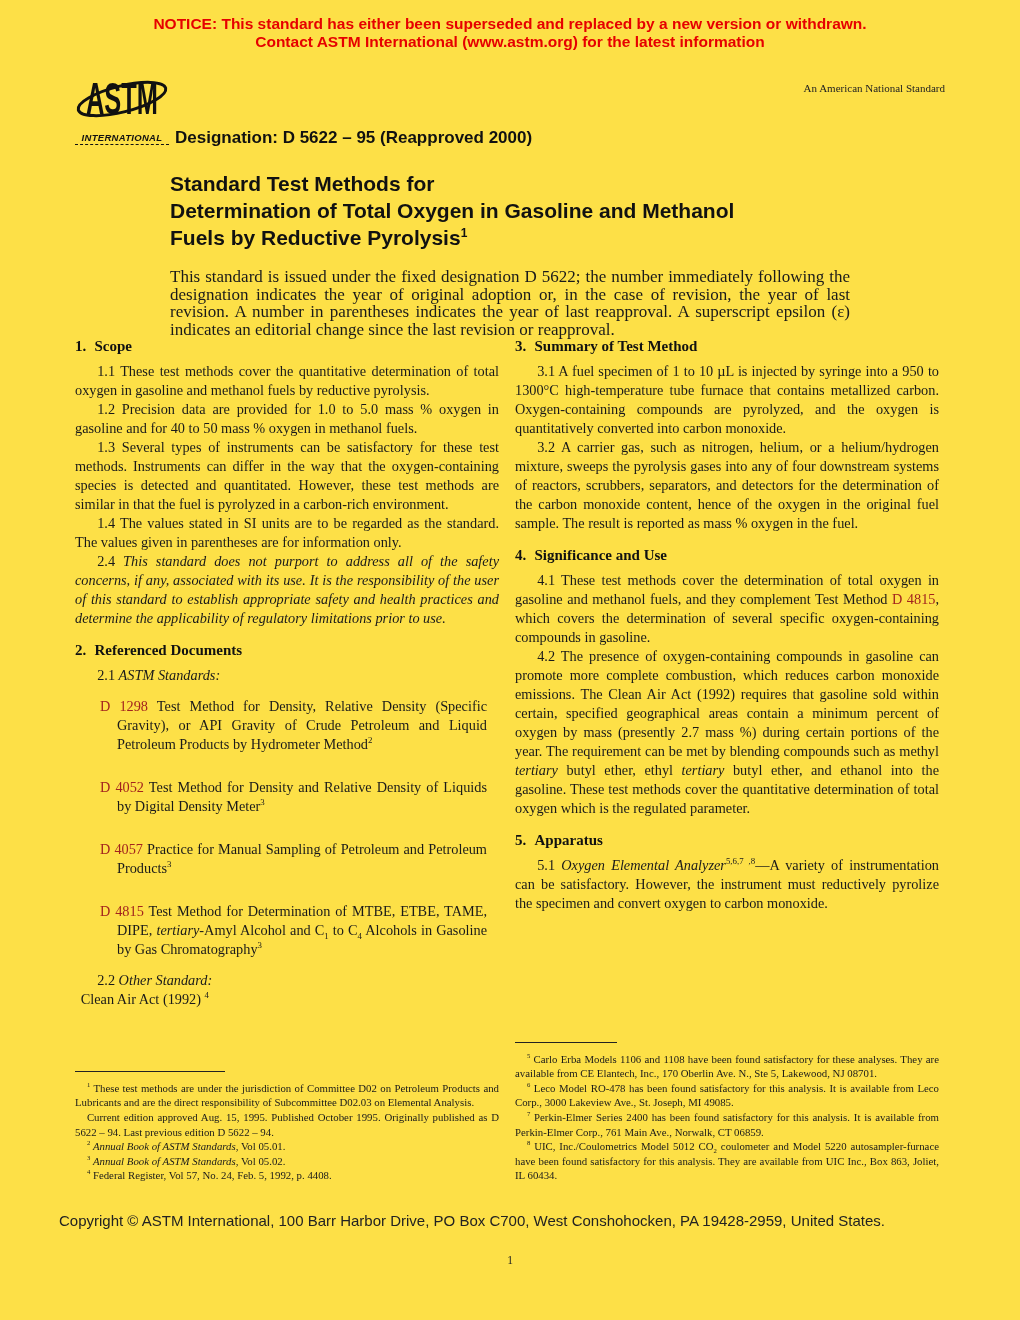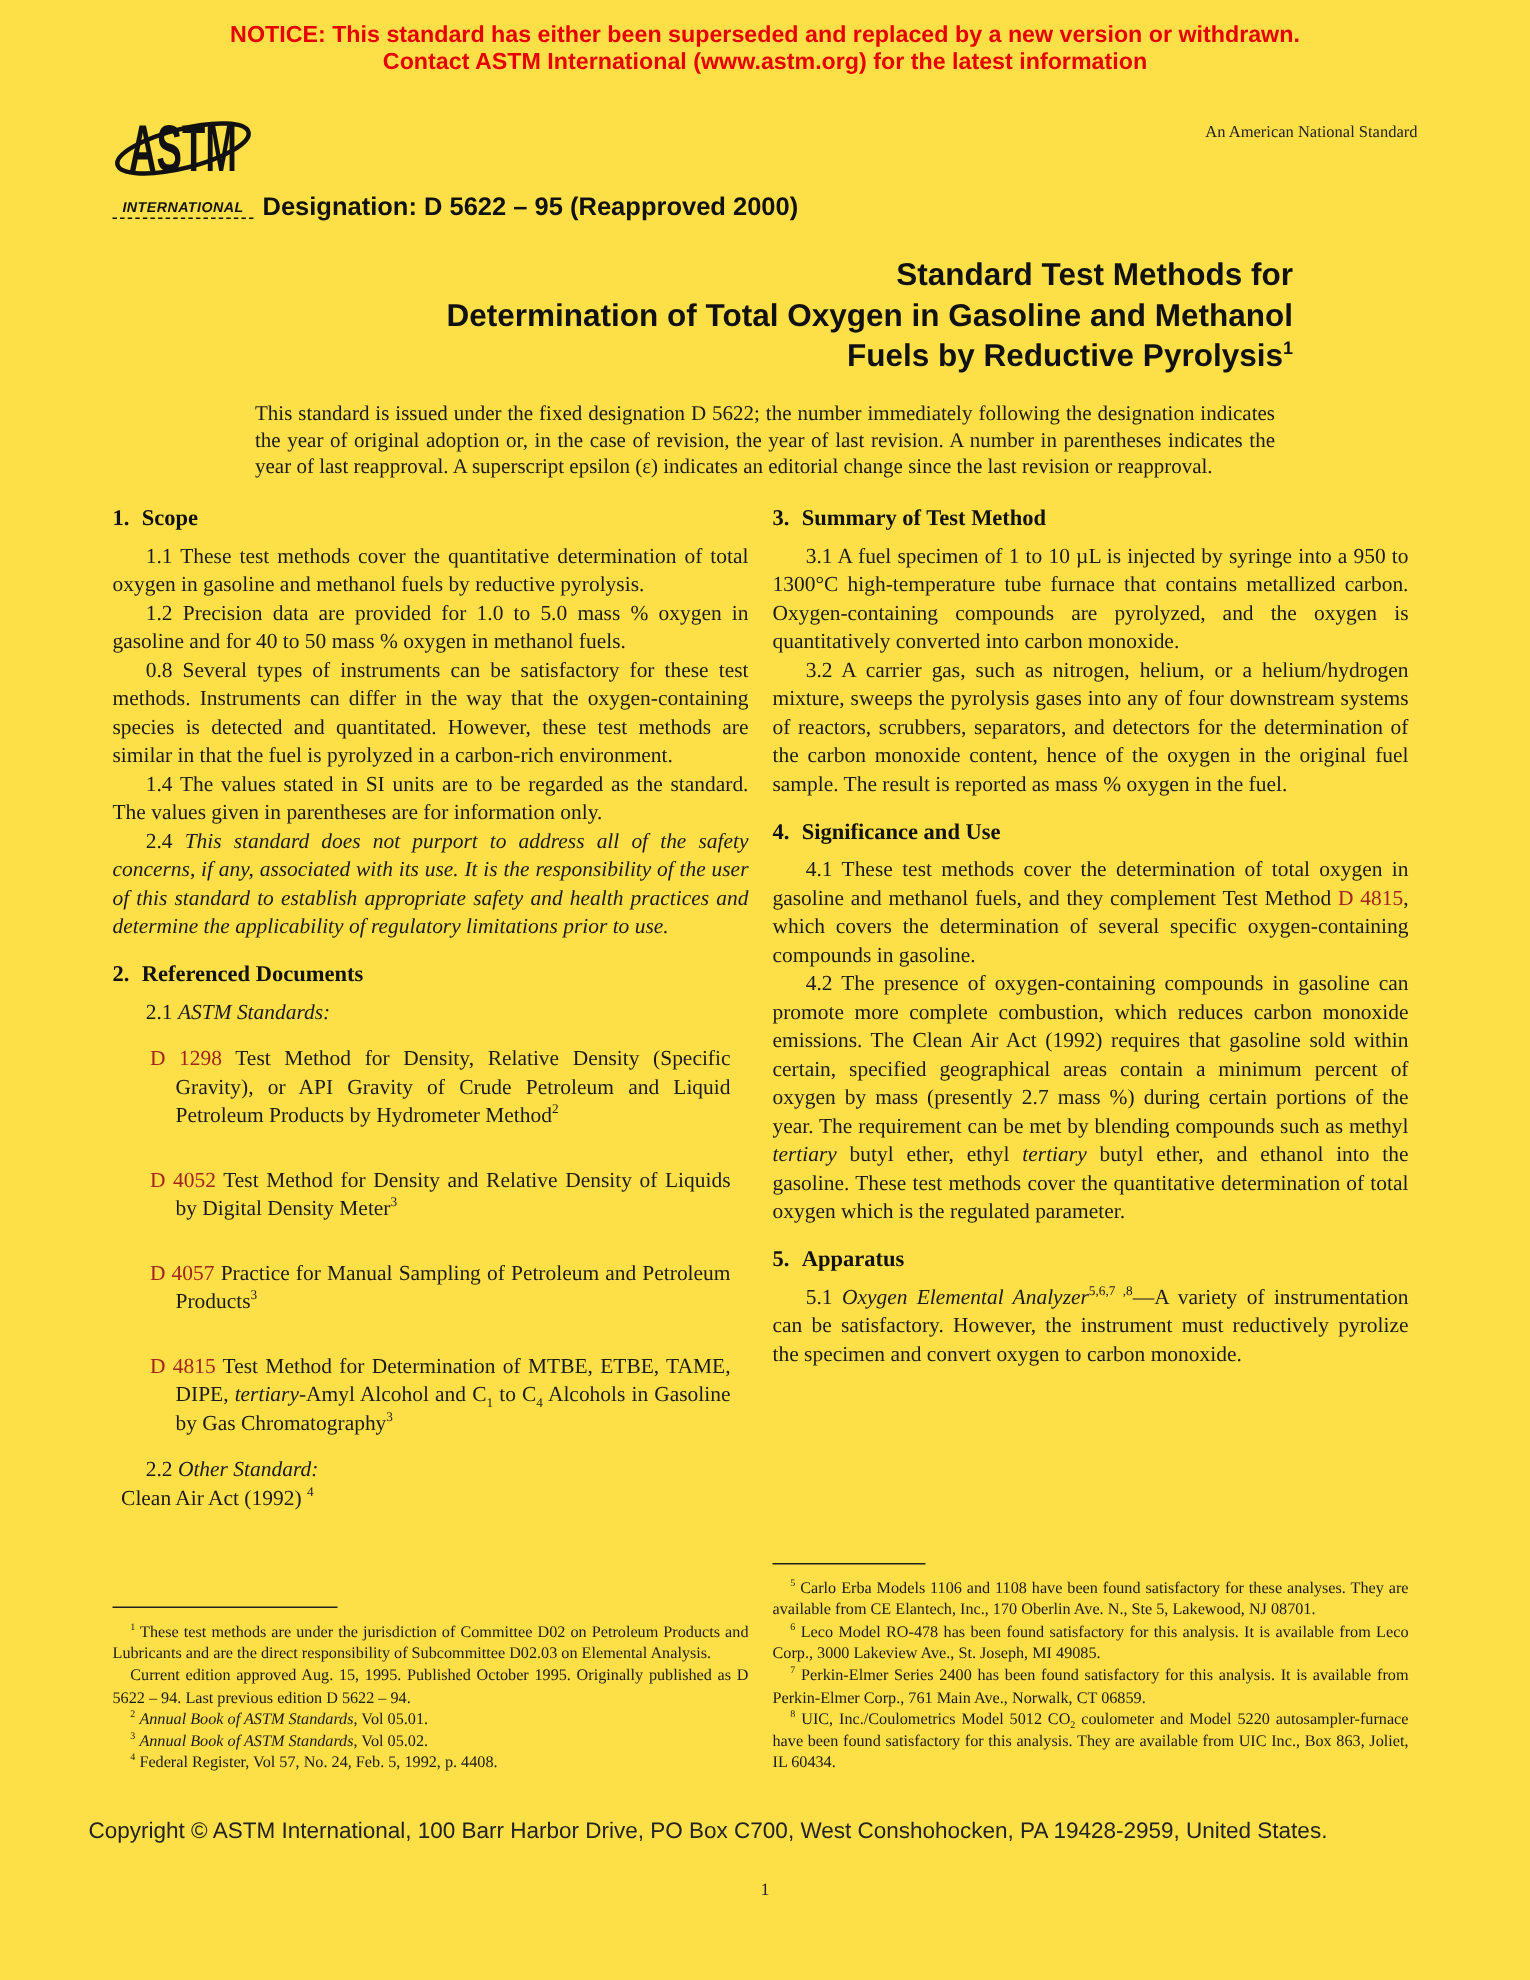--- a/index.html
+++ b/index.html
@@ -14,23 +14,23 @@
   .logo{position:absolute;left:0;top:6px;width:94px;text-align:center;}
   .logo-sub{font-family:"Liberation Sans",sans-serif;font-weight:bold;font-style:italic;
             font-size:9.5px;letter-spacing:.3px;color:#111;
             border-bottom:1px dashed #111;padding-bottom:1px;margin-top:-2px;}
   .designation{position:absolute;left:100px;top:24px;
                font-family:"Liberation Sans",sans-serif;font-weight:bold;font-size:17px;color:#111;margin-top:42px;}
   .ans{position:absolute;right:0;top:20px;font-size:11px;color:#222;}
 
   .title-block{position:absolute;left:170px;top:170px;width:692px;}
   h1{margin:0;font-family:"Liberation Sans",sans-serif;font-weight:bold;
-     font-size:21px;line-height:27px;color:#111;text-align:right;}
+     font-size:21px;line-height:27px;color:#111;}
   h1 .sup{font-size:12px;}
-  .preamble{margin:17px 0 0 0;width:680px;font-size:14px;line-height:17.5px;text-align:justify;}
+  .preamble{margin:17px 0 0 0;width:680px;font-size:17px;line-height:17.5px;text-align:justify;}
 
   .columns{position:absolute;left:75px;top:338px;width:870px;height:845px;display:flex;gap:16px;}
   .col{width:424px;display:flex;flex-direction:column;}
 
   h2{margin:14px 0 7px 0;font-size:15px;font-weight:bold;color:#111;}
   h2.first{margin-top:0;}
   h2 .h-num{margin-right:.55em;}
   .body-p{margin:0;font-size:14.3px;line-height:19px;text-align:justify;text-indent:1.55em;}
   .ref-item{margin:12px;font-size:14.3px;line-height:19px;text-align:justify;
             padding-left:30px;text-indent:-17px;}
@@ -78,21 +78,21 @@
         <span>Fuels by Reductive Pyrolysis</span><span class="sup">1</span></h1>
     <p class="preamble">This standard is issued under the fixed designation D 5622; the number immediately following the designation indicates the year of original adoption or, in the case of revision, the year of last revision. A number in parentheses indicates the year of last reapproval. A superscript epsilon (ε) indicates an editorial change since the last revision or reapproval.</p>
   </div>
 
   <div class="columns">
 
     <div class="col">
       <h2 class="first"><span class="h-num">1.</span><span>Scope</span></h2>
       <p class="body-p"><span>1.1 These test methods cover the quantitative determination of total oxygen in gasoline and methanol fuels by reductive pyrolysis.</span></p>
       <p class="body-p"><span>1.2 Precision data are provided for 1.0 to 5.0 mass % oxygen in gasoline and for 40 to 50 mass % oxygen in methanol fuels.</span></p>
-      <p class="body-p"><span>0.8 Several types of instruments can be satisfactory for these test methods. Instruments can differ in the way that the oxygen-containing species is detected and quantitated. However, these test methods are similar in that the fuel is pyrolyzed in a carbon-rich environment.</span></p>
+      <p class="body-p"><span>1.3 Several types of instruments can be satisfactory for these test methods. Instruments can differ in the way that the oxygen-containing species is detected and quantitated. However, these test methods are similar in that the fuel is pyrolyzed in a carbon-rich environment.</span></p>
       <p class="body-p"><span>1.4 The values stated in SI units are to be regarded as the standard. The values given in parentheses are for information only.</span></p>
       <p class="body-p"><span>2.4 </span><span class="i">This standard does not purport to address all of the safety concerns, if any, associated with its use. It is the responsibility of the user of this standard to establish appropriate safety and health practices and determine the applicability of regulatory limitations prior to use.</span></p>
 
       <h2><span class="h-num">2.</span><span>Referenced Documents</span></h2>
       <p class="body-p"><span>2.1 </span><span class="i">ASTM Standards:</span></p>
       <p class="ref-item"><span class="red">D 1298</span><span> Test Method for Density, Relative Density (Specific Gravity), or API Gravity of Crude Petroleum and Liquid Petroleum Products by Hydrometer Method</span><span class="sup">2</span></p>
       <p class="ref-item"><span class="red">D 4052</span><span> Test Method for Density and Relative Density of Liquids by Digital Density Meter</span><span class="sup">3</span></p>
       <p class="ref-item"><span class="red">D 4057</span><span> Practice for Manual Sampling of Petroleum and Petroleum Products</span><span class="sup">3</span></p>
       <p class="ref-item"><span class="red">D 4815</span><span> Test Method for Determination of MTBE, ETBE, TAME, DIPE, </span><span class="i">tertiary</span><span>-Amyl Alcohol and C</span><span class="sub">1</span><span> to C</span><span class="sub">4</span><span> Alcohols in Gasoline by Gas Chromatography</span><span class="sup">3</span></p>
       <p class="body-p"><span>2.2 </span><span class="i">Other Standard:</span></p>

